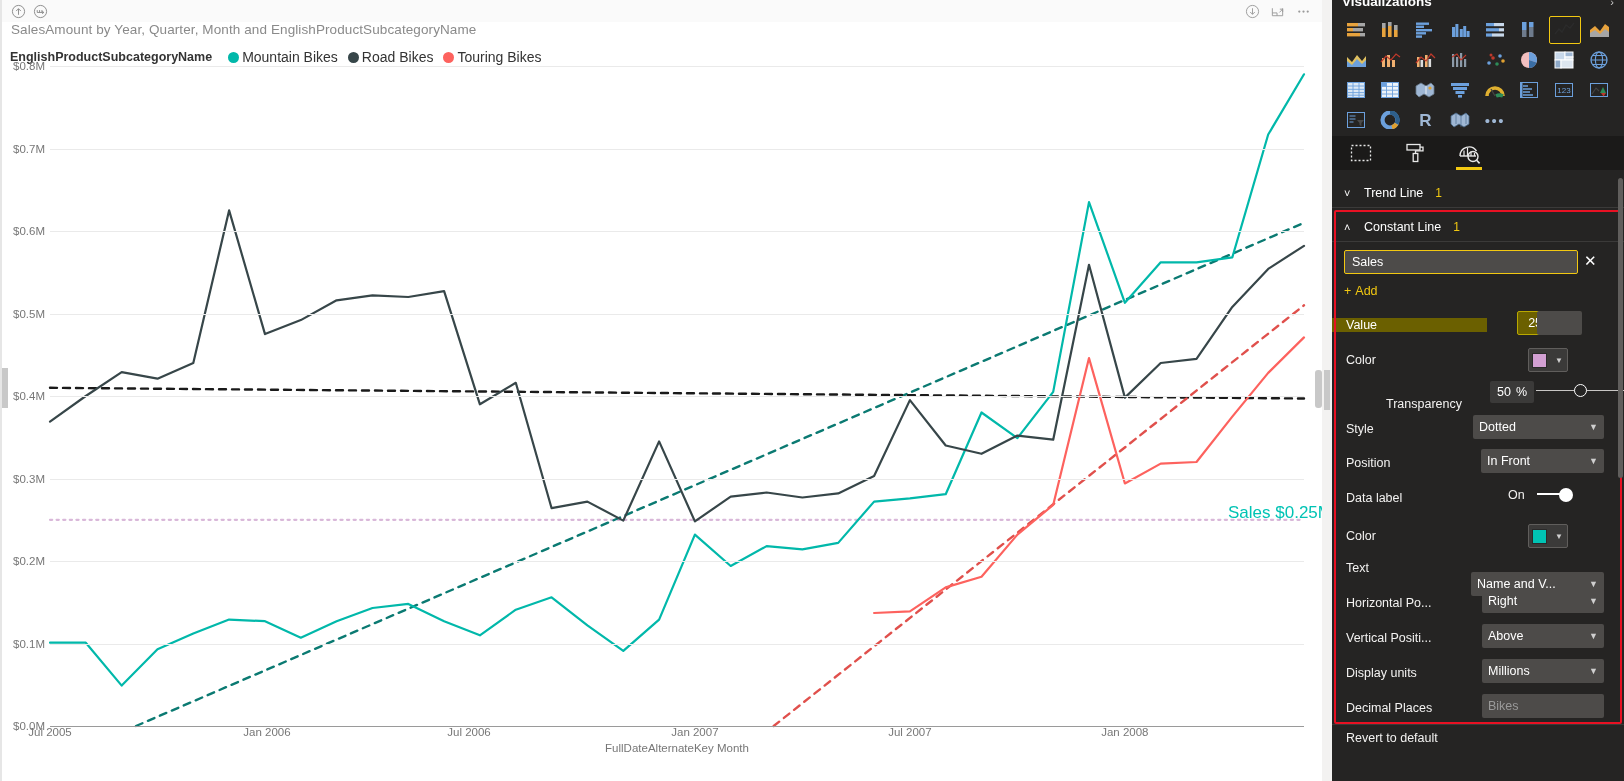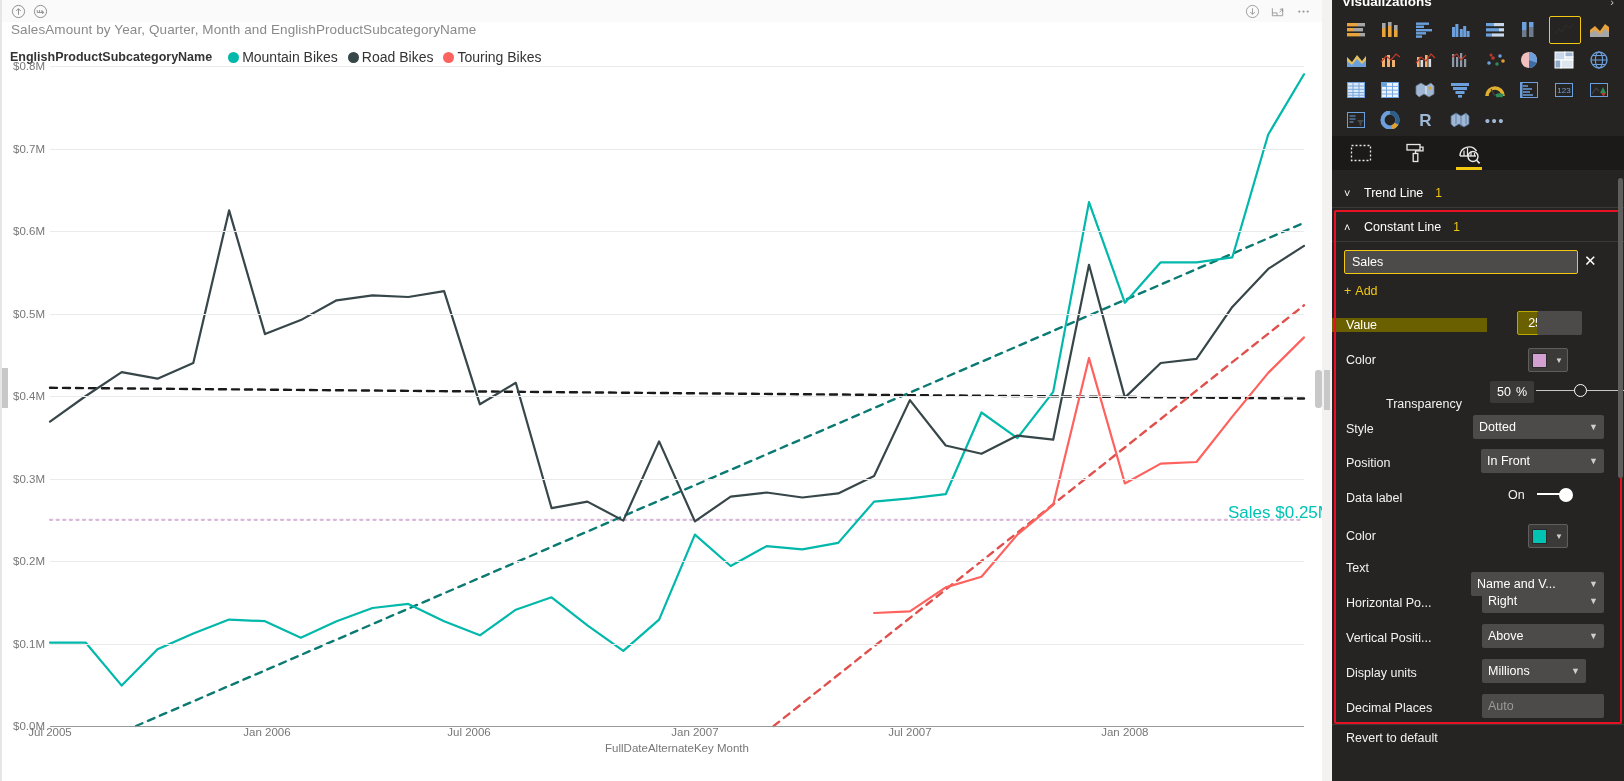--- a/index.html
+++ b/index.html
@@ -669,30 +669,30 @@
         <span class="plabel">Vertical Positi...</span>
       </div>
       <div class="field" style="left:150px; top:624px; width:122px;">
         <span>Above</span>
         <span class="chev">▼</span>
       </div>
 
       <div class="prow" style="top:656px;">
         <span class="plabel">Display units</span>
       </div>
-      <div class="field" style="left:150px; top:659px; width:104px;">
+      <div class="field" style="left:150px; top:659px; width:122px;">
         <span>Millions</span>
         <span class="chev">▼</span>
       </div>
 
       <div class="prow" style="top:691px;">
         <span class="plabel">Decimal Places</span>
       </div>
       <div class="field disabled" style="left:150px; top:694px; width:122px;">
-        <span>Auto</span>
+        <span>Bikes</span>
       </div>
 
       <div id="highlight-box"></div>
 
       <div id="pane-bottom-rule"></div>
       <div id="revert">Revert to default</div>
 
       <div id="pane-scroll"></div>
     </div>
   </div>

